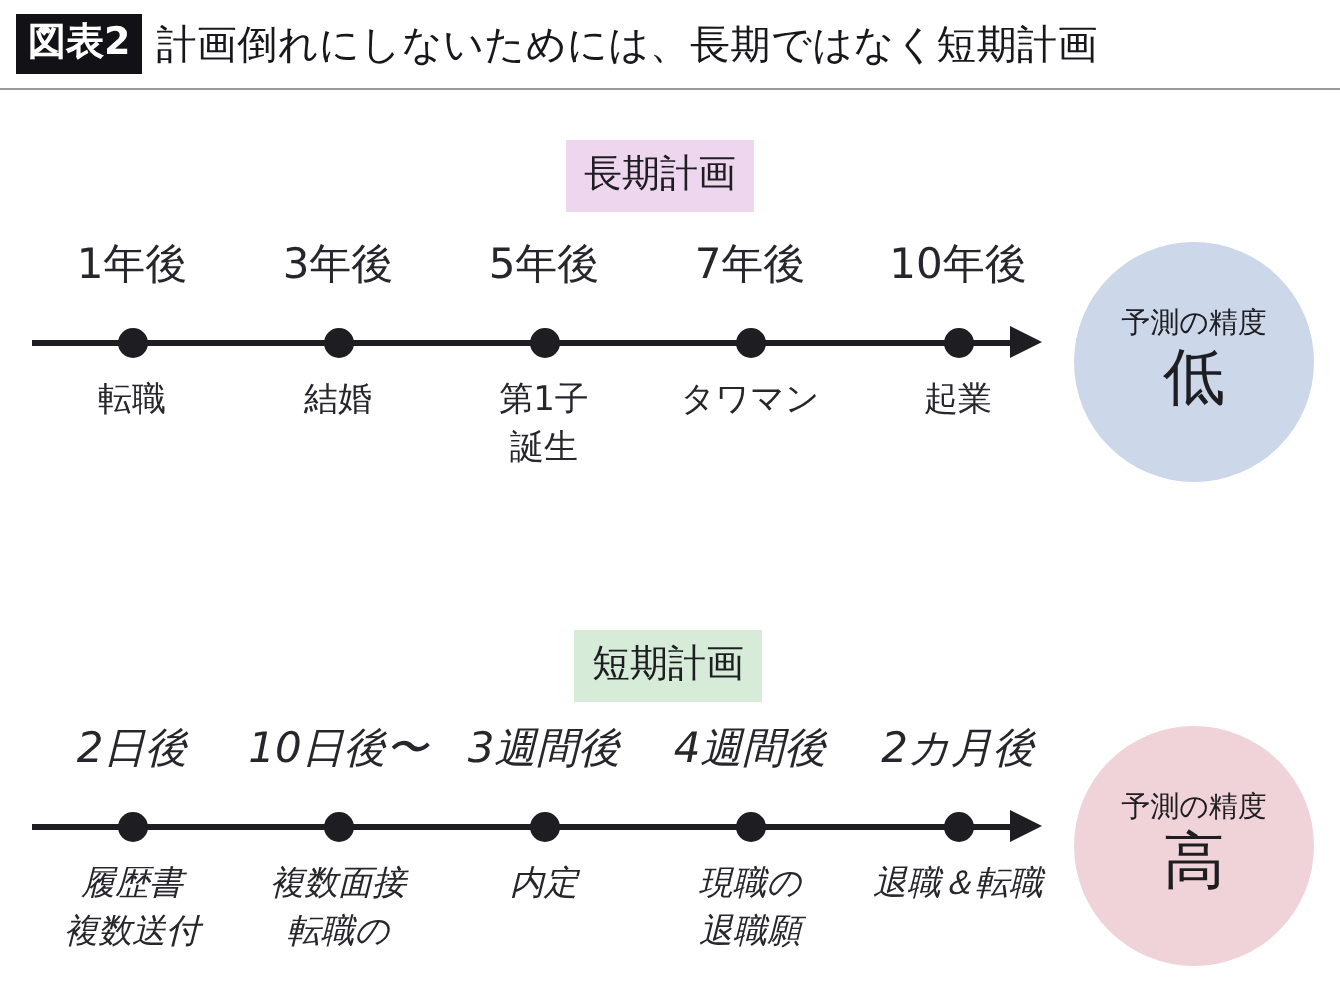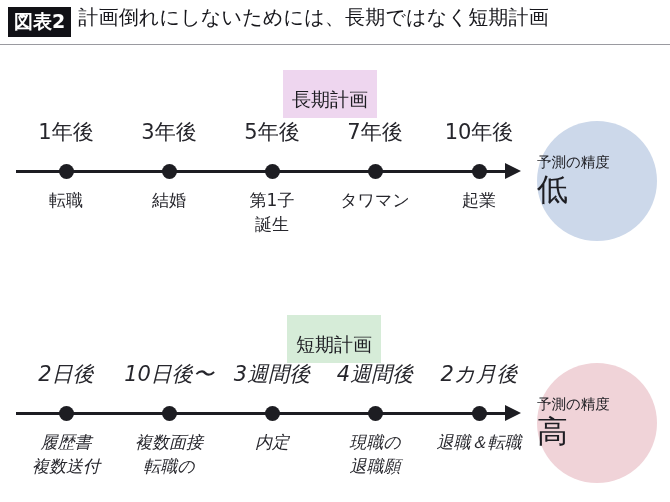--- a/index.html
+++ b/index.html
@@ -17,21 +17,21 @@
     color: #1d1d22;
     -webkit-font-smoothing: antialiased;
   }
 
   
   .title-row {
     position: absolute;
     left: 8px;
     top: 7px;
     display: flex;
-    align-items: flex-start;
+    align-items: center;
     gap: 7px;
   }
   .title-badge {
     background: #111116;
     color: #ffffff;
     font-size: 19px;
     font-weight: 700;
     line-height: 1;
     padding: 5px 6px 6px 6px;
     letter-spacing: 0px;
@@ -52,21 +52,21 @@
     height: 1px;
     background: #9a9aa0;
   }
 
   
   .plan-tag {
     position: absolute;
     font-size: 19px;
     font-weight: 400;
     line-height: 1;
-    padding: 20px 9px 9px 9px;
+    padding: 8px 9px 9px 9px;
     white-space: nowrap;
     color: #1d1d22;
   }
   .plan-tag.long  { left: 283px; top: 70px;  background: #eed6ef; }
   .plan-tag.short { left: 287px; top: 315px; background: #d6ecd8; }
 
   
   .timeline {
     position: absolute;
     left: 0;
@@ -133,21 +133,21 @@
   .node-desc span { display: block; white-space: nowrap; }
 
   
   .accuracy {
     position: absolute;
     width: 120px;
     height: 120px;
     border-radius: 50%;
     display: flex;
     flex-direction: column;
-    align-items: flex-start;
+    align-items: center;
     justify-content: center;
     box-sizing: border-box;
     padding-bottom: 2px;
   }
   .accuracy.low  { left: 537px; top: 121px; background: #ccd8ea; }
   .accuracy.high { left: 537px; top: 363px; background: #f0d3d8; }
   .accuracy-label {
     font-size: 14.5px;
     line-height: 1;
     color: #1d1d22;

